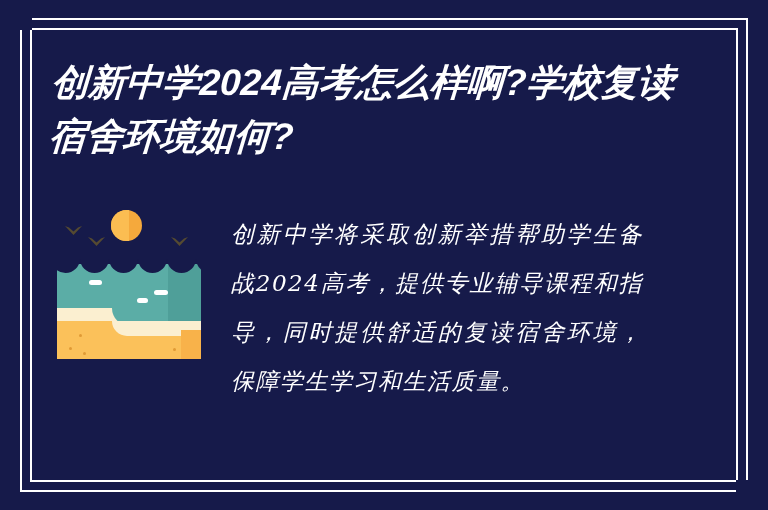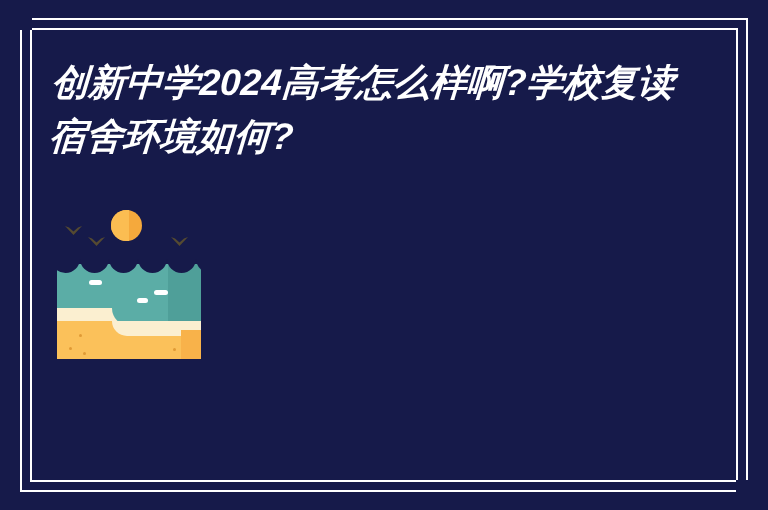--- a/index.html
+++ b/index.html
@@ -236,14 +236,15 @@
     <div class="sand"></div>
     <div class="sand-cut"></div>
     <div class="sand-dark"></div>
 
     <div class="grain g1"></div>
     <div class="grain g2"></div>
     <div class="grain g3"></div>
     <div class="grain g4"></div>
   </div>
 
+  <div class="body-text">创新中学将采取创新举措帮助学生备战2024高考，提供专业辅导课程和指导，同时提供舒适的复读宿舍环境，保障学生学习和生活质量。</div>
 
 </div>
 
 </body></html>

